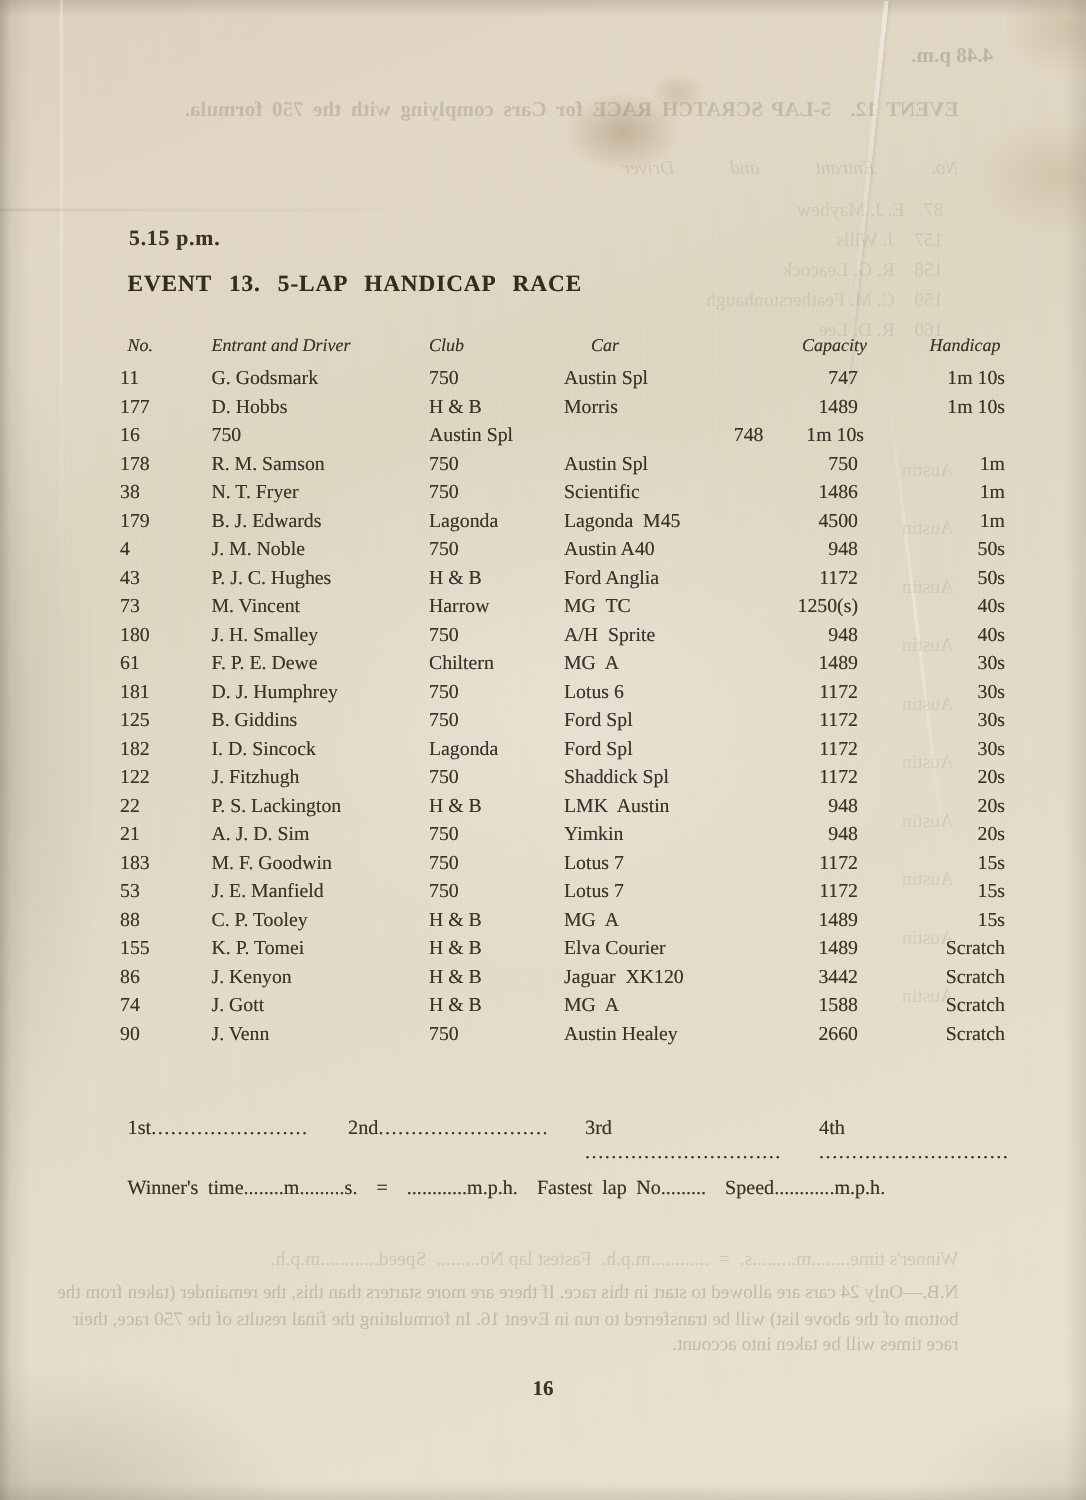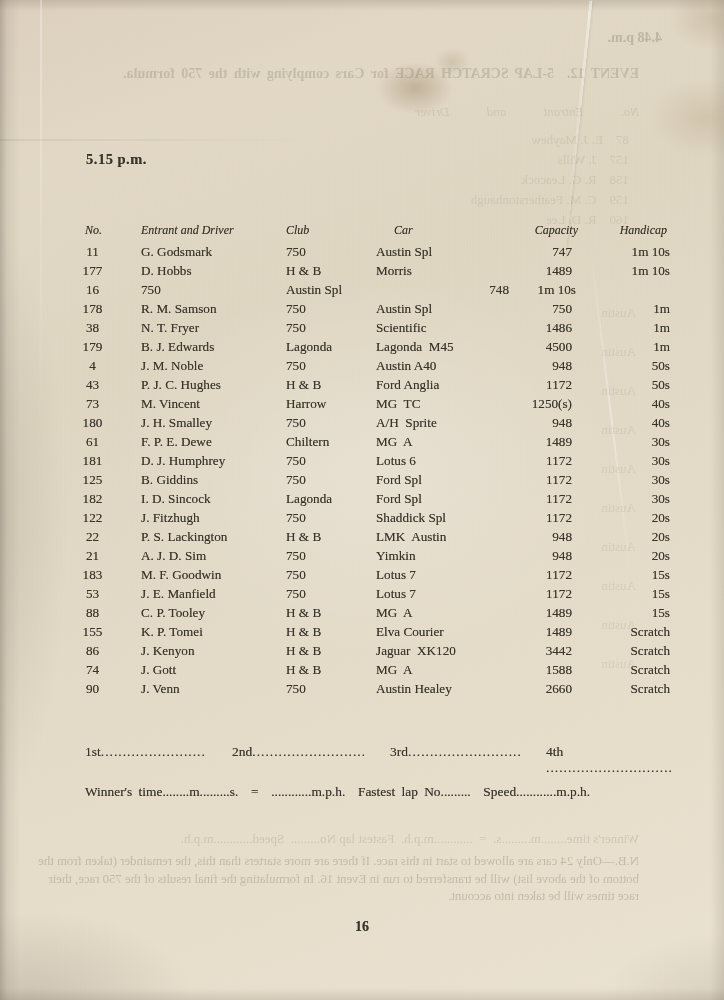--- a/index.html
+++ b/index.html
@@ -52,34 +52,34 @@
   .g-nb{left:85px;top:853px;width:606px;font-size:12.8px;line-height:17.5px;opacity:.30;white-space:normal;}
 
   
   .ink{position:absolute;inset:0;color:#39342a;text-shadow:0 0 .4px rgba(57,52,42,.55);}
   .time{position:absolute;left:86px;top:151px;font-weight:bold;font-size:14.5px;letter-spacing:.5px;}
   .title{position:absolute;left:85px;top:181px;font-weight:bold;font-size:15.5px;letter-spacing:.6px;word-spacing:7px;color:#322d23;}
   .race-table{position:absolute;left:80px;top:221px;width:592px;font-size:13.2px;}
   .trow{display:grid;grid-template-columns:25px 36px 145px 90px 139px 63px 94px;line-height:19px;}
   .trow span{white-space:pre;}
   .thead{font-style:italic;font-size:12px;}
-  .c-no{text-align:center;}
+  .c-no{text-align:left;}
   .h-no{text-align:left;padding-left:5px;}
   .c-cap{text-align:right;padding-right:6px;}
   .h-cap{text-align:right;padding-right:0;}
   .c-hand{text-align:right;padding-right:2px;}
   .h-hand{text-align:right;padding-right:5px;}
   .h-car{padding-left:18px;}
   .driver-note{padding-left:19px;white-space:pre;}
   .tbody{margin-top:2px;}
 
   .positions{position:absolute;left:85px;top:744px;width:587px;display:flex;font-size:13.5px;}
   .pos{display:flex;overflow:hidden;padding-right:26px;box-sizing:border-box;}
   .pos:last-child{padding-right:0;}
-  .pos-1{width:147px;} .pos-2{width:158px;} .pos-3{width:156px;} .pos-4{width:126px;flex-direction:column;}
+  .pos-1{width:147px;} .pos-2{width:158px;} .pos-3{width:156px;flex-direction:column;} .pos-4{width:126px;flex-direction:column;}
   .pos-dots{overflow:hidden;white-space:nowrap;letter-spacing:1px;flex:1;}
   .winner-line{position:absolute;left:85px;top:784px;width:600px;font-size:13.4px;white-space:pre;word-spacing:3px;}
   .page-num{position:absolute;left:0;top:919px;width:724px;text-align:center;font-weight:bold;font-size:14px;}
 </style>
 </head>
 <body>
 
 <div class="paper"></div>
 <div class="crease v1"></div>
 <div class="crease v2"></div>
@@ -91,20 +91,21 @@
   <div class="g-event">EVENT 12.  5-LAP SCRATCH RACE for Cars complying with the 750 formula.</div>
   <div class="g-thead">No. Entrant and Driver</div>
   <div class="g-names"><div>87    E. J. Mayhew</div><div>157    J. Wills</div><div>158    R. G. Leacock</div><div>159    C. M. Featherstonhaugh</div><div>160    R. D. Lee</div></div>
   <div class="g-austin"><div>Austin</div><div>Austin</div><div>Austin</div><div>Austin</div><div>Austin</div><div>Austin</div><div>Austin</div><div>Austin</div><div>Austin</div><div>Austin</div></div>
   <div class="g-winner">Winner's time........m.........s.  =  ............m.p.h.  Fastest lap No.........  Speed............m.p.h.</div>
   <div class="g-nb">N.B.—Only 24 cars are allowed to start in this race.  If there are more starters than this, the remainder (taken from the bottom of the above list) will be transferred to run in Event 16.  In formulating the final results of the 750 race, their race times will be taken into account.</div>
 </div>
 
 <div class="ink">
   <div class="time">5.15 p.m.</div>
+  <div class="title">EVENT 13.  5-LAP HANDICAP RACE</div>
 
   <div class="race-table">
     <div class="trow thead">
       <span class="h-no">No.</span>
       <span></span>
       <span>Entrant and Driver</span>
       <span>Club</span>
       <span class="h-car">Car</span>
       <span class="h-cap">Capacity</span>
       <span class="h-hand">Handicap</span>

